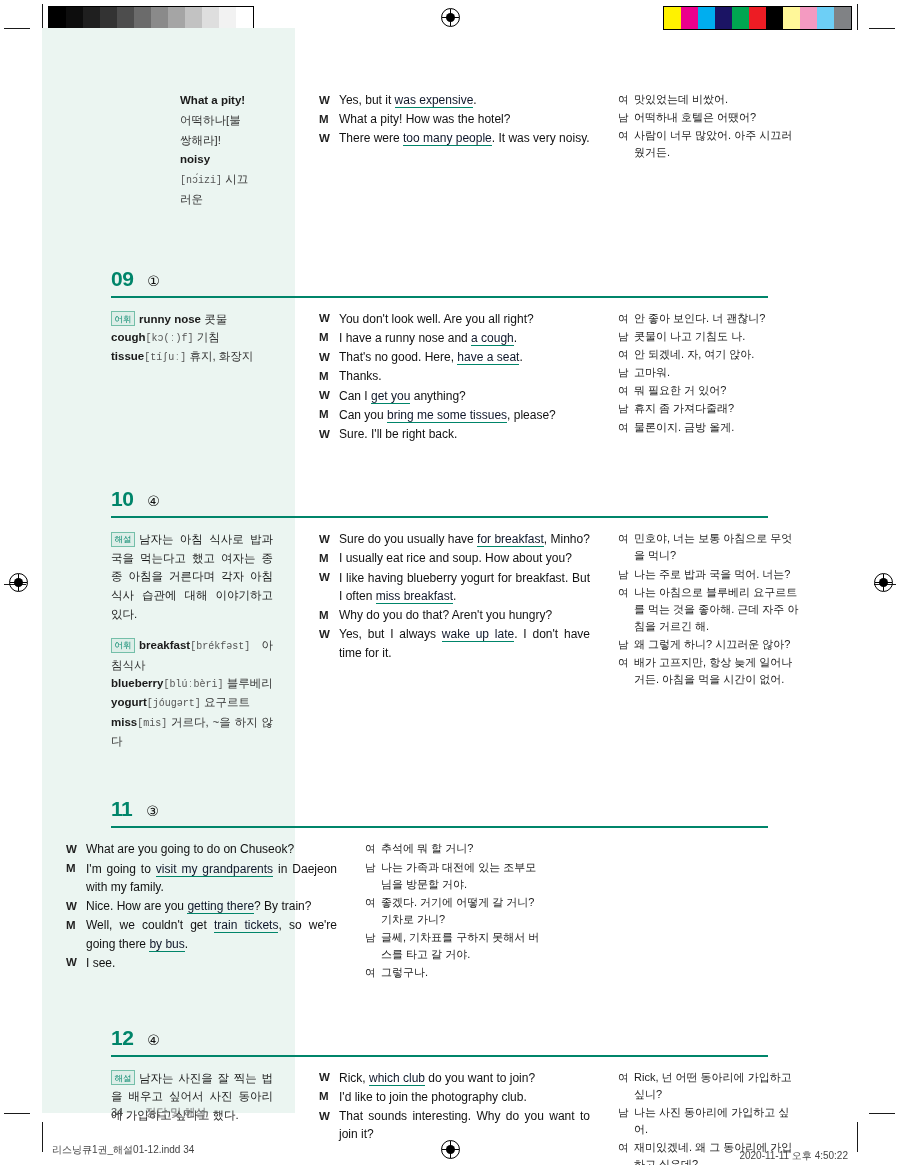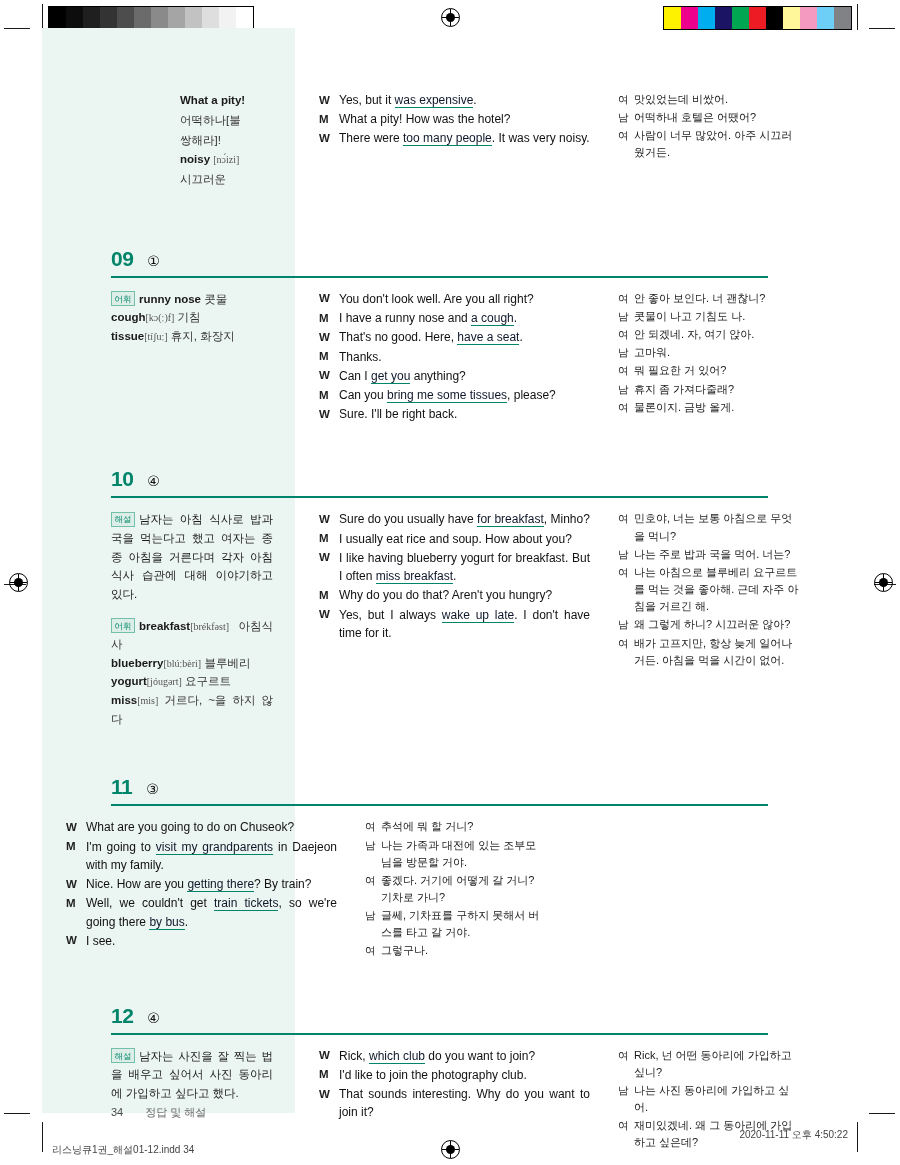--- a/index.html
+++ b/index.html
@@ -157,21 +157,21 @@
     padding: 2.5px 2.5px 2px;
     margin-right: 4px;
     color: #00856a;
     border: 1px solid #74bfa9;
     background: #ddeee8;
     vertical-align: 1px;
     white-space: nowrap;
   }
   .vocab-line { display: block; }
   .ipa {
-    font-family: Liberation Serif, serif;
+    font-family: Liberation Mono, monospace;
     font-size: 10px;
     color: #555;
   }
   .kdef { color: #333; }
 
   
   .top-vocab {
     padding: 0 22px 0 69px;
     font-size: 11.5px;
     line-height: 1.72;
@@ -238,21 +238,21 @@
     position: absolute;
     left: 52px;
     bottom: 8px;
     font-size: 10px;
     color: #444;
     white-space: nowrap;
   }
   .slug-right {
     position: absolute;
     right: 52px;
-    bottom: 23px;
+    bottom: 2px;
     font-size: 10px;
     color: #444;
     white-space: nowrap;
   }
 </style>
 </head>
 <body>
 
 <div class="press-marks">
   <div class="crop-v" style="left:42px; top:4px;  height:26px;"></div>

